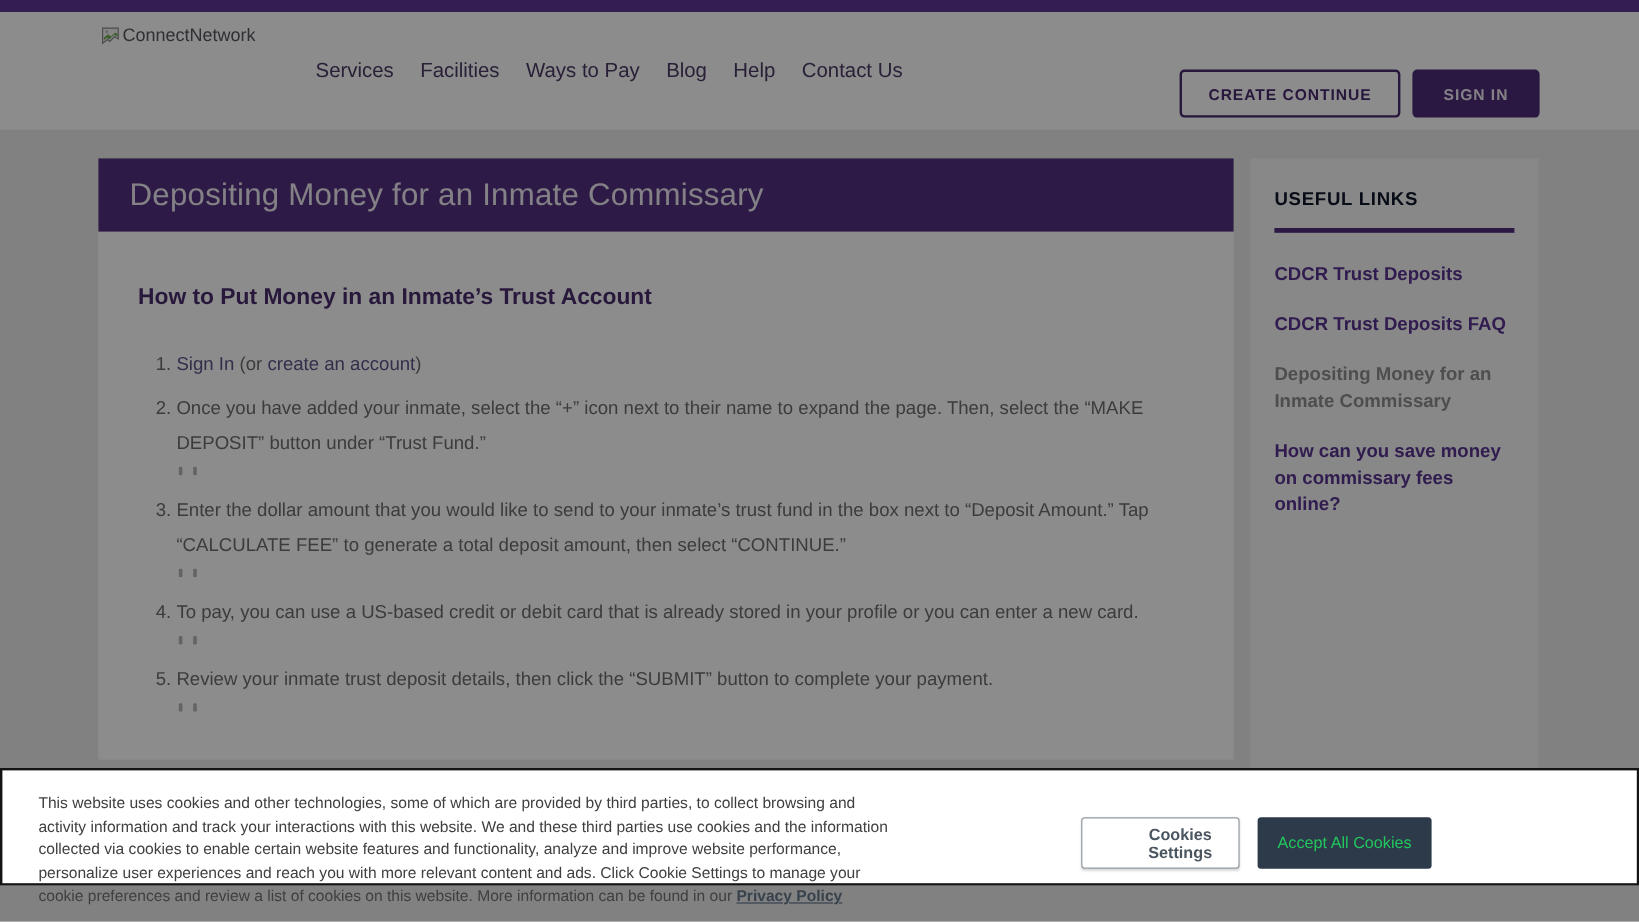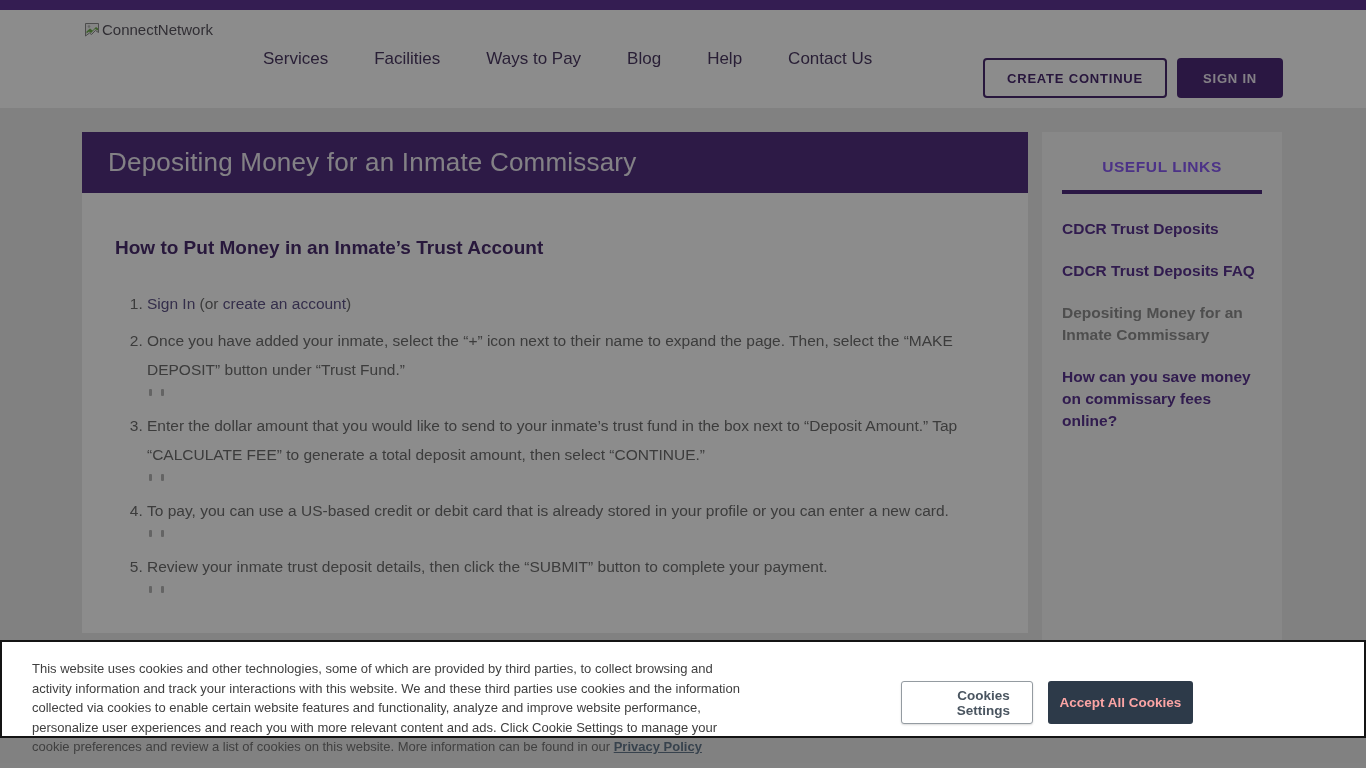--- a/index.html
+++ b/index.html
@@ -9,21 +9,21 @@
   #app { position:absolute; inset:0; width:1366px; height:768px; background:#ececec; }
 
   
   .topbar { position:absolute; left:0; top:0; width:1366px; height:10px; background:#5f3596; }
   .header { position:absolute; left:0; top:10px; width:1366px; height:98px; background:#ffffff; }
 
   .logo { position:absolute; left:84px; top:11px; display:flex; align-items:flex-start; gap:2px;
           color:#5a5660; font-size:15px; cursor:pointer;text-align:right; }
   .logo svg { margin-top:1px; }
 
-  .nav { position:absolute; left:263px; top:0; height:98px; display:flex; align-items:center; gap:46px; }
+  .nav { position:absolute; left:263px; top:0; height:98px; display:flex; align-items:center; gap:22px; }
   .nav a { font-size:17px; color:#4c3a63; text-decoration:none; cursor:pointer; }
 
   .btn-create { position:absolute; left:983px; top:48px; width:184px; height:40px;
                 background:transparent; border:2px solid #4a2a70; border-radius:4px;
                 color:#4a2a70; font-size:13px; font-weight:bold; letter-spacing:0.8px;
                 font-family:"Liberation Sans", sans-serif; cursor:pointer; }
   .btn-signin { position:absolute; left:1177px; top:48px; width:106px; height:40px;
                 background:#4e2b78; border:none; border-radius:4px;
                 color:#efe9f5; font-size:13px; font-weight:bold; letter-spacing:0.8px;
                 font-family:"Liberation Sans", sans-serif; cursor:pointer; }
@@ -38,21 +38,21 @@
   .article ol { margin:30px 0 0 0; padding-left:32px; }
   .article li { font-size:15.5px; line-height:29px; color:#6e6e6e; margin-bottom:8px; }
   .article li a { color:#5f5488; text-decoration:none; cursor:pointer; }
 
   .img-marks { height:12px; margin:5px 0 10px 2px; display:flex; gap:9px; align-items:flex-start; }
   .img-marks span { display:inline-block; width:3px; height:7px; background:#7a7a7a; opacity:0.55; border-radius:1px; }
 
   
   .sidebar { position:absolute; left:1042px; top:132px; width:240px; height:508px;
              background:#f7f7f7; padding:26px 20px 0 20px; }
-  .sidebar h3 { font-size:15.5px; font-weight:bold; color:#8b5cf6; letter-spacing:0.6px;text-align:center; }
+  .sidebar h3 { font-size:15.5px; font-weight:bold; color:#0f172a; letter-spacing:0.6px; }
   .sidebar .divider { width:200px; height:4px; background:#4f2d7f; margin-top:14px; }
   .sidebar ul { list-style:none; margin-top:24px; }
   .sidebar li { margin-bottom:20px; }
   .sidebar li a { font-size:15.5px; font-weight:bold; line-height:22px; color:#5a3390;
                   text-decoration:none; cursor:pointer; display:block; }
   .sidebar li a.current { color:#8f8f8f; cursor:default; }
 
   
   .dim-overlay { position:absolute; inset:0; background:rgba(0,0,0,0.45); z-index:50; }
 
@@ -62,21 +62,21 @@
   .cookie-text { position:absolute; left:30px; top:17px; width:716px;
                  font-size:13px; line-height:19.6px; color:#3f3f3f; }
   .cookie-text a { color:#37424d; font-weight:bold; text-decoration:underline; cursor:pointer; }
   .btn-cookie-settings { position:absolute; left:899px; top:39px; width:132px; height:43px;
                  background:#ffffff; border:1px solid #949ba1; border-radius:3px;
                  color:#4a5560; font-size:13.5px; font-weight:bold;
                  font-family:"Liberation Sans", sans-serif; cursor:pointer;
                  box-shadow:0 1px 2px rgba(0,0,0,0.15);padding-left:33px; }
   .btn-cookie-accept { position:absolute; left:1046px; top:39px; width:145px; height:43px;
                  background:#2d3a49; border:none; border-radius:3px;
-                 color:#fca5a5; font-size:13.5px; font-weight:bold;
+                 color:#22c55e; font-size:13.5px; font-weight:normal;
                  font-family:"Liberation Sans", sans-serif; cursor:pointer; }
 </style>
 </head>
 <body>
 
 <div id="app">
 
   <div class="topbar"></div>
   <div class="header">
 

